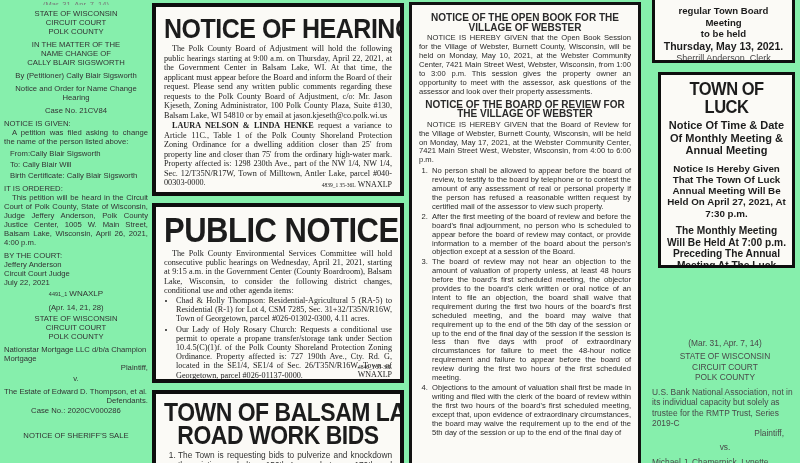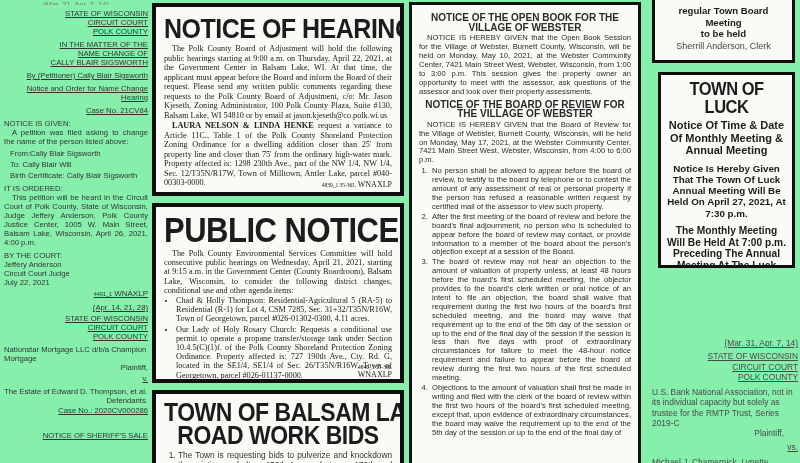--- a/index.html
+++ b/index.html
@@ -2,21 +2,21 @@
 <html><head>
 <meta charset="utf-8">
 <style>
   html,body{margin:0;padding:0;}
   .page{position:relative;width:800px;height:463px;background:#86efac;overflow:hidden;
         font-family:"Liberation Sans",sans-serif;color:#1c1c1c;}
   .col{position:absolute;top:0;}
   
   .col1{left:4px;width:144px;font-size:7.7px;line-height:9px;color:#333;}
   .col1 .blk{margin-top:4px;}
-  .c{text-align:right;text-decoration:underline;}
+  .c{text-align:center;}
   .r{text-align:right;}
   .j{text-align:justify;}
   .b{font-weight:bold;}
   .ind{text-indent:8px;}
   .clip-top{height:5px;overflow:hidden;color:#777;text-align:center;font-size:7.5px;}
   .tiny{font-size:5.5px;letter-spacing:0;}
   .wnax{font-size:8px;}
   
   .col2{left:152px;width:252px;height:463px;}
   .nbox{position:absolute;left:0;right:0;border:4px solid #0e0e0e;background:#fbfaf6;
@@ -155,20 +155,21 @@
         <li>Objections to the amount of valuation shall first be made in writing and filed with the clerk of the board of review within the first two hours of the board's first scheduled meeting, except that, upon evidence of extraordinary circumstances, the board may waive the requirement up to the end of the 5th day of the session or up to the end of the final day of</li>
       </ol>
     </div>
   </div>
 
   <div class="col col4">
 
     <div class="sbox" style="top:-38px;height:101px;padding-top:40px;">
       <div class="bold-line">regular Town Board Meeting</div>
       <div class="bold-line">to be held</div>
+      <div class="date-line">Thursday, May 13, 2021.</div>
       <div class="clerk">Sherrill Anderson, Clerk</div>
       <div>
         
         
       </div>
     </div>
 
     <div class="sbox" style="top:72px;height:196px;left:10px;">
       <div class="luck-title">TOWN OF LUCK</div>
       <div class="luck-sub">Notice Of Time &amp; Date Of Monthly Meeting &amp; Annual Meeting</div>

